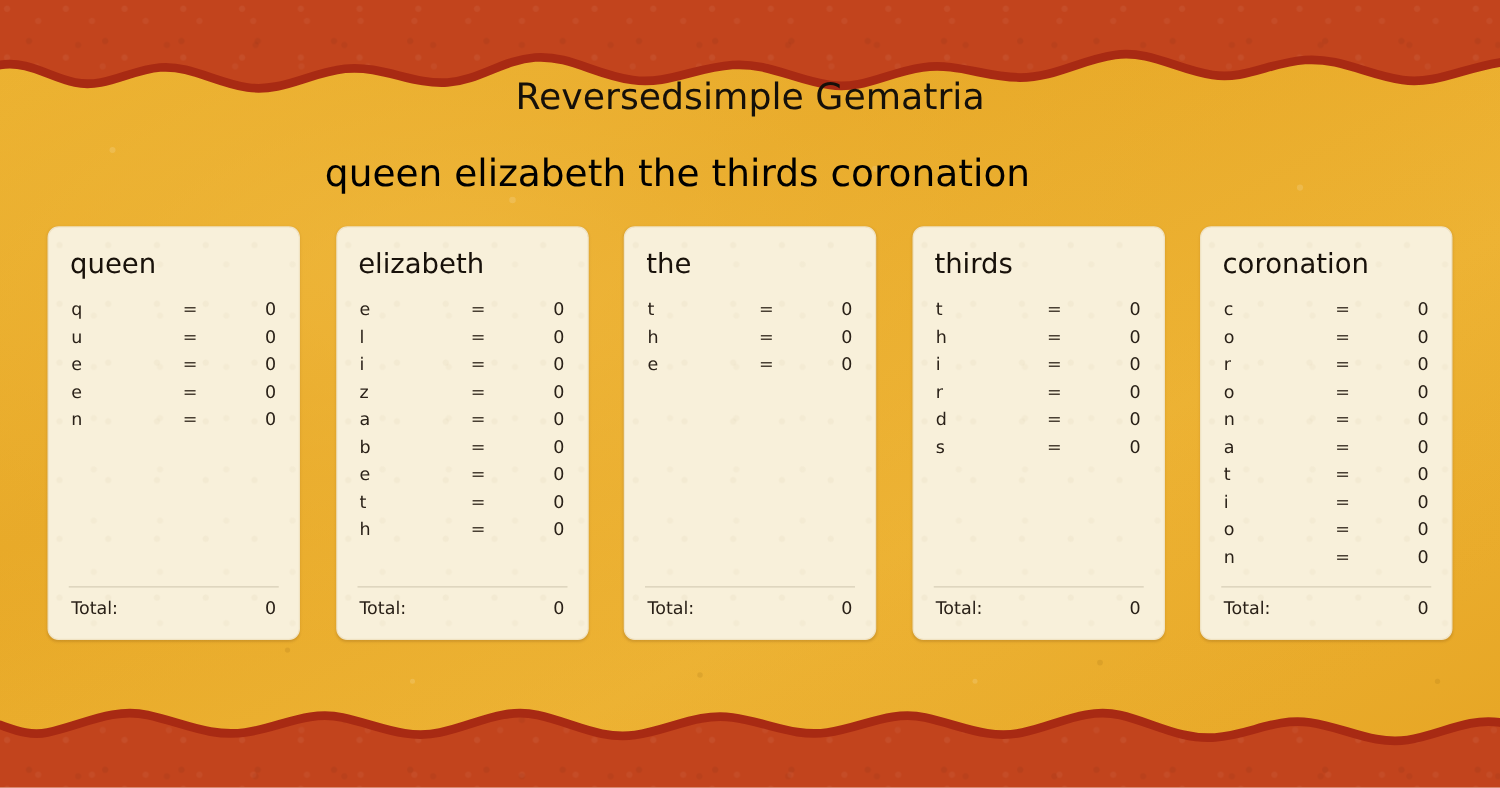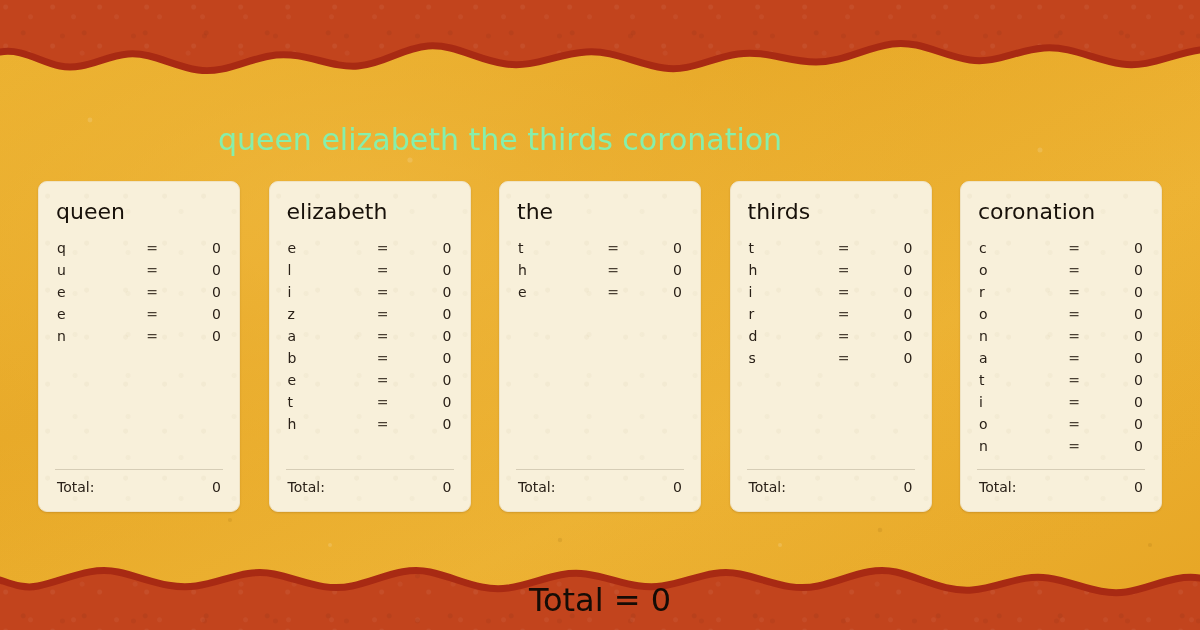--- a/index.html
+++ b/index.html
@@ -78,21 +78,22 @@
     color: #15100a;
   }
 
   .subtitle {
     position: absolute;
     left: 0;
     top: 122px;
     width: 1000px;
     text-align: center;
     font-size: 30px;
-    color: #86efac;
+    color: #000000;
+    padding-left: 42px;
   }
 
   .footer-total {
     position: absolute;
     left: 0;
     top: 581px;
     width: 1200px;
     text-align: center;
     font-size: 32px;
     color: #140c06;
@@ -294,20 +295,21 @@
                C 922,578 944,592 972,590
                C 1000,588 1020,574 1048,578
                C 1076,582 1098,596 1126,592
                C 1152,588 1174,574 1200,578" fill="none" stroke="#a82a13" stroke-width="7" stroke-linecap="round"></path>
     </svg>
   </div>
 
   <div id="content">
 
 
+    <div class="title">Reversedsimple Gematria</div>
 
     <div class="subtitle">queen elizabeth the thirds coronation</div>
 
     <div id="cards">
 
       <div class="card">
         <div class="card-word">queen</div>
         <div class="letter-rows">
           <div class="letter-row">
             <span class="lr-letter">q</span>
@@ -516,16 +518,15 @@
           </div>
         </div>
         <div class="card-foot">
           <span class="cf-label">Total:</span>
           <span class="cf-value">0</span>
         </div>
       </div>
 
     </div>
 
-    <div class="footer-total">Total = 0</div>
 
   </div>
 </div>
 
 </body></html>

